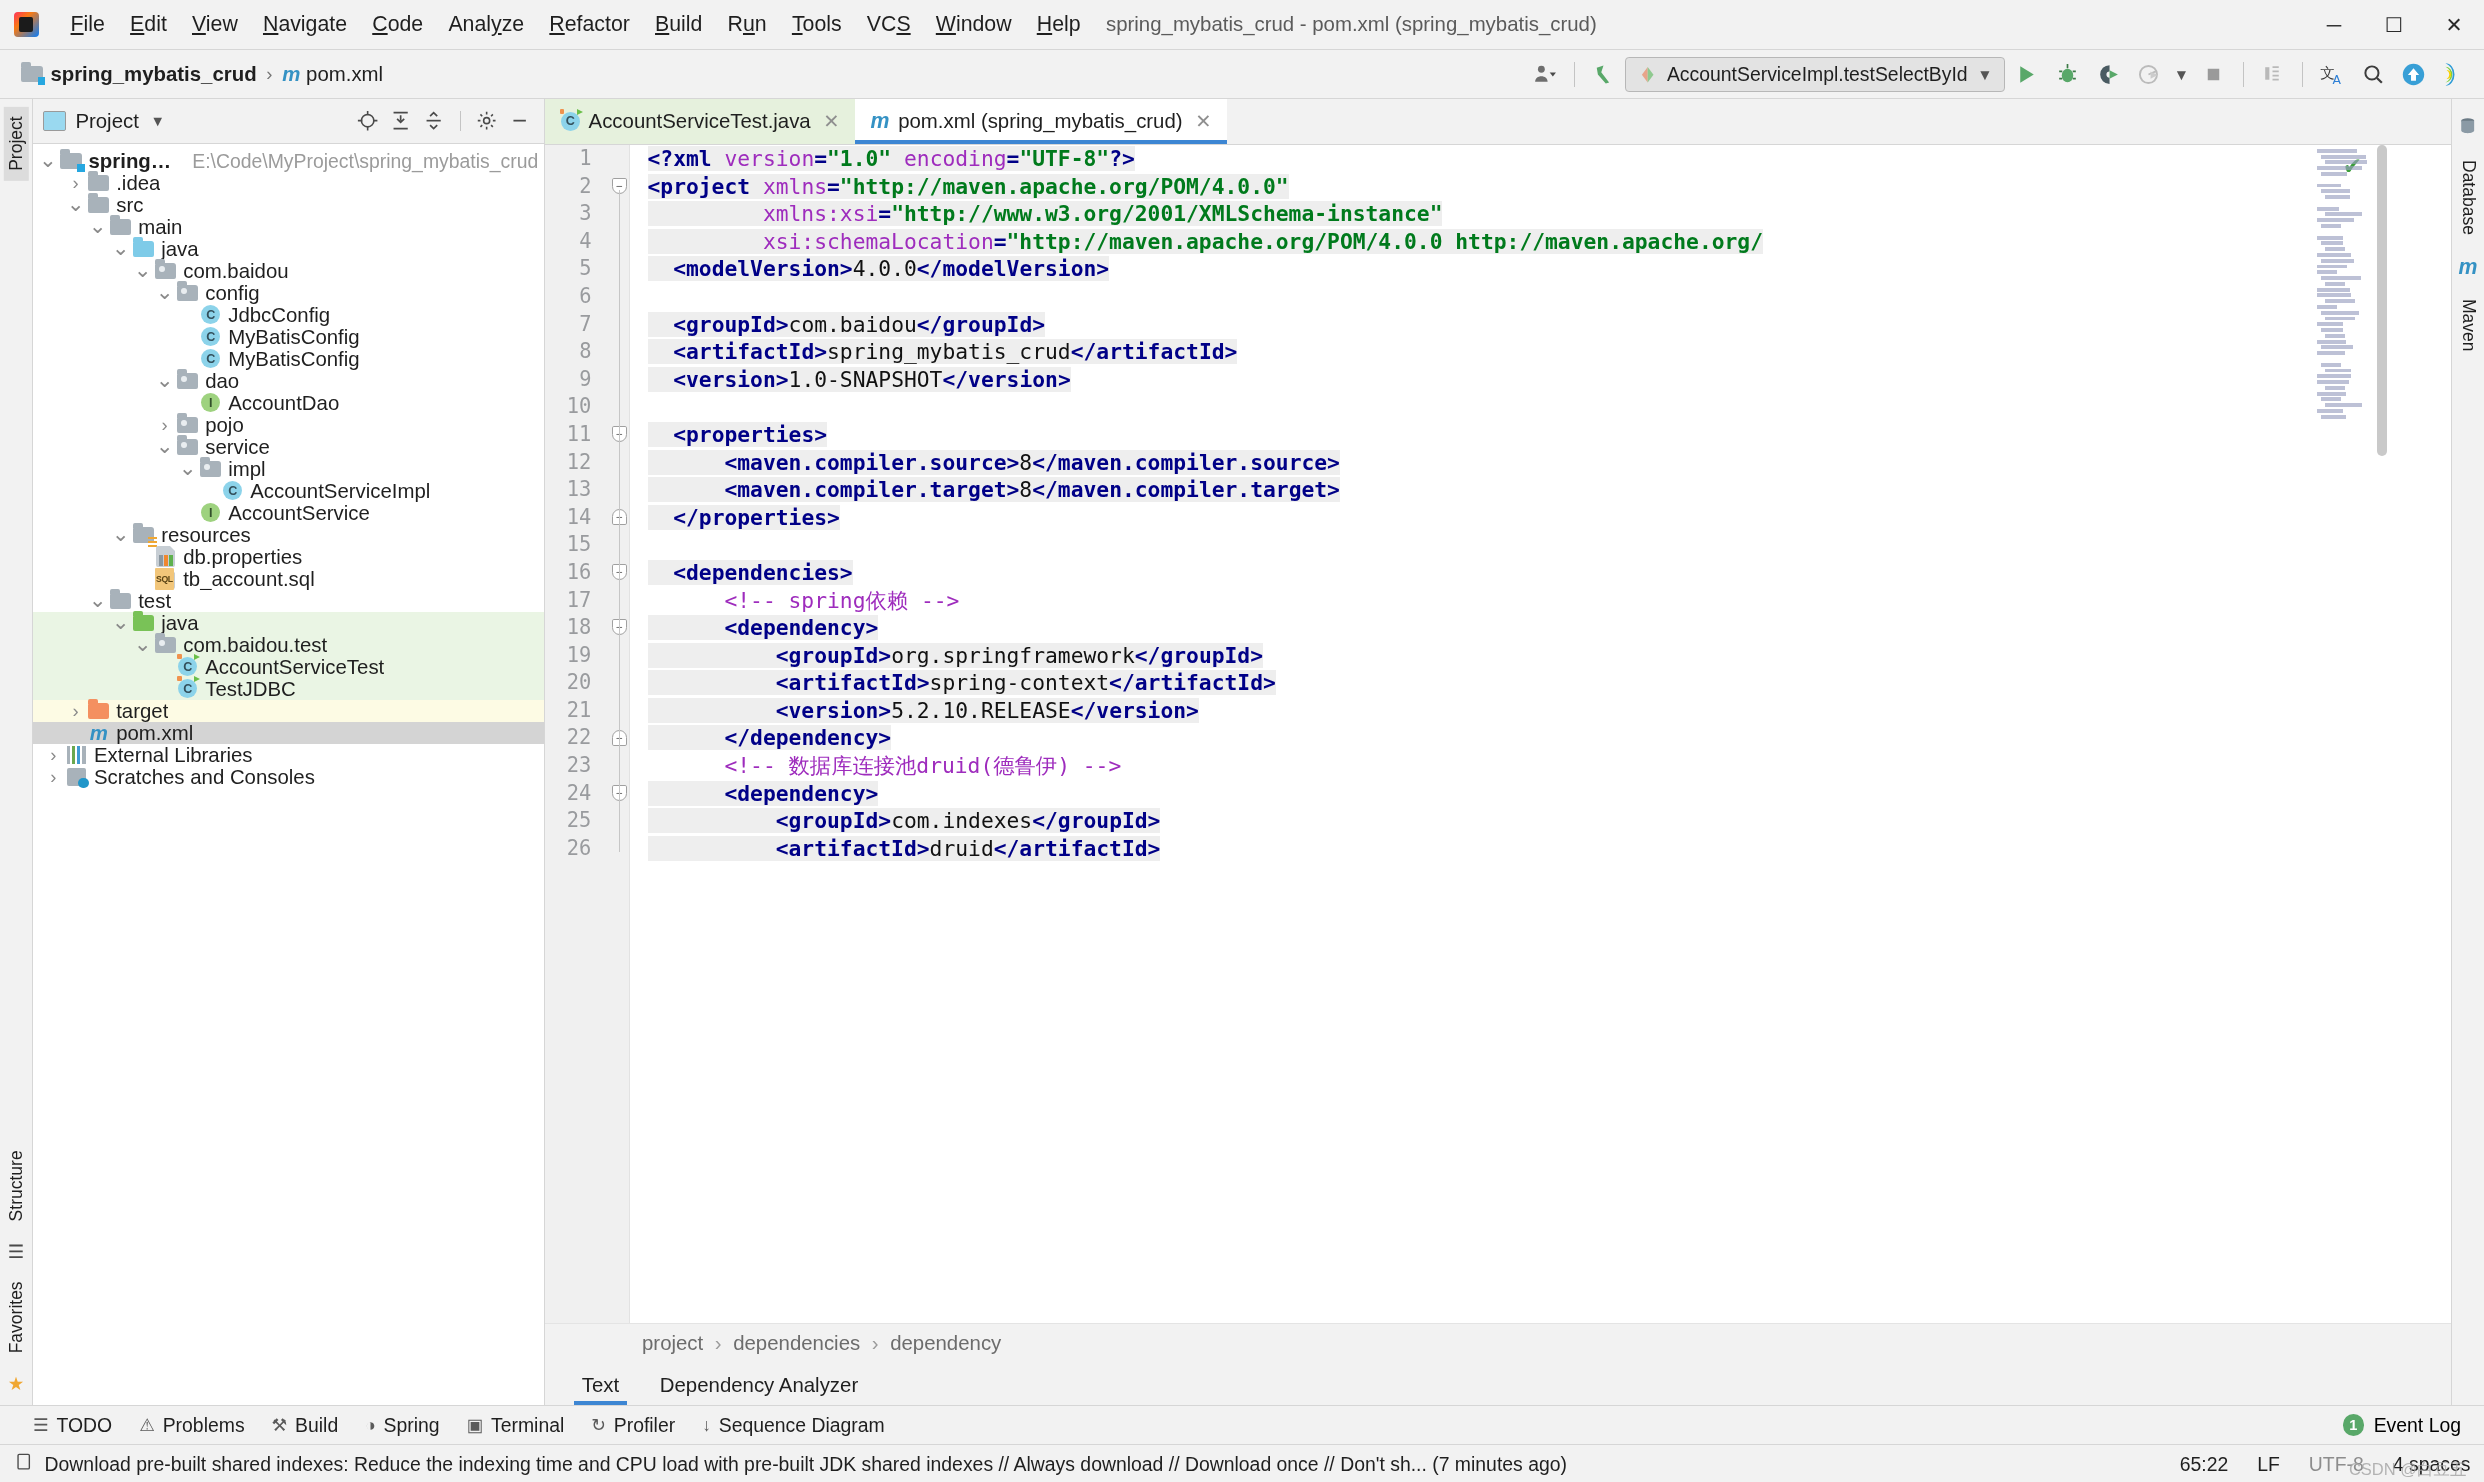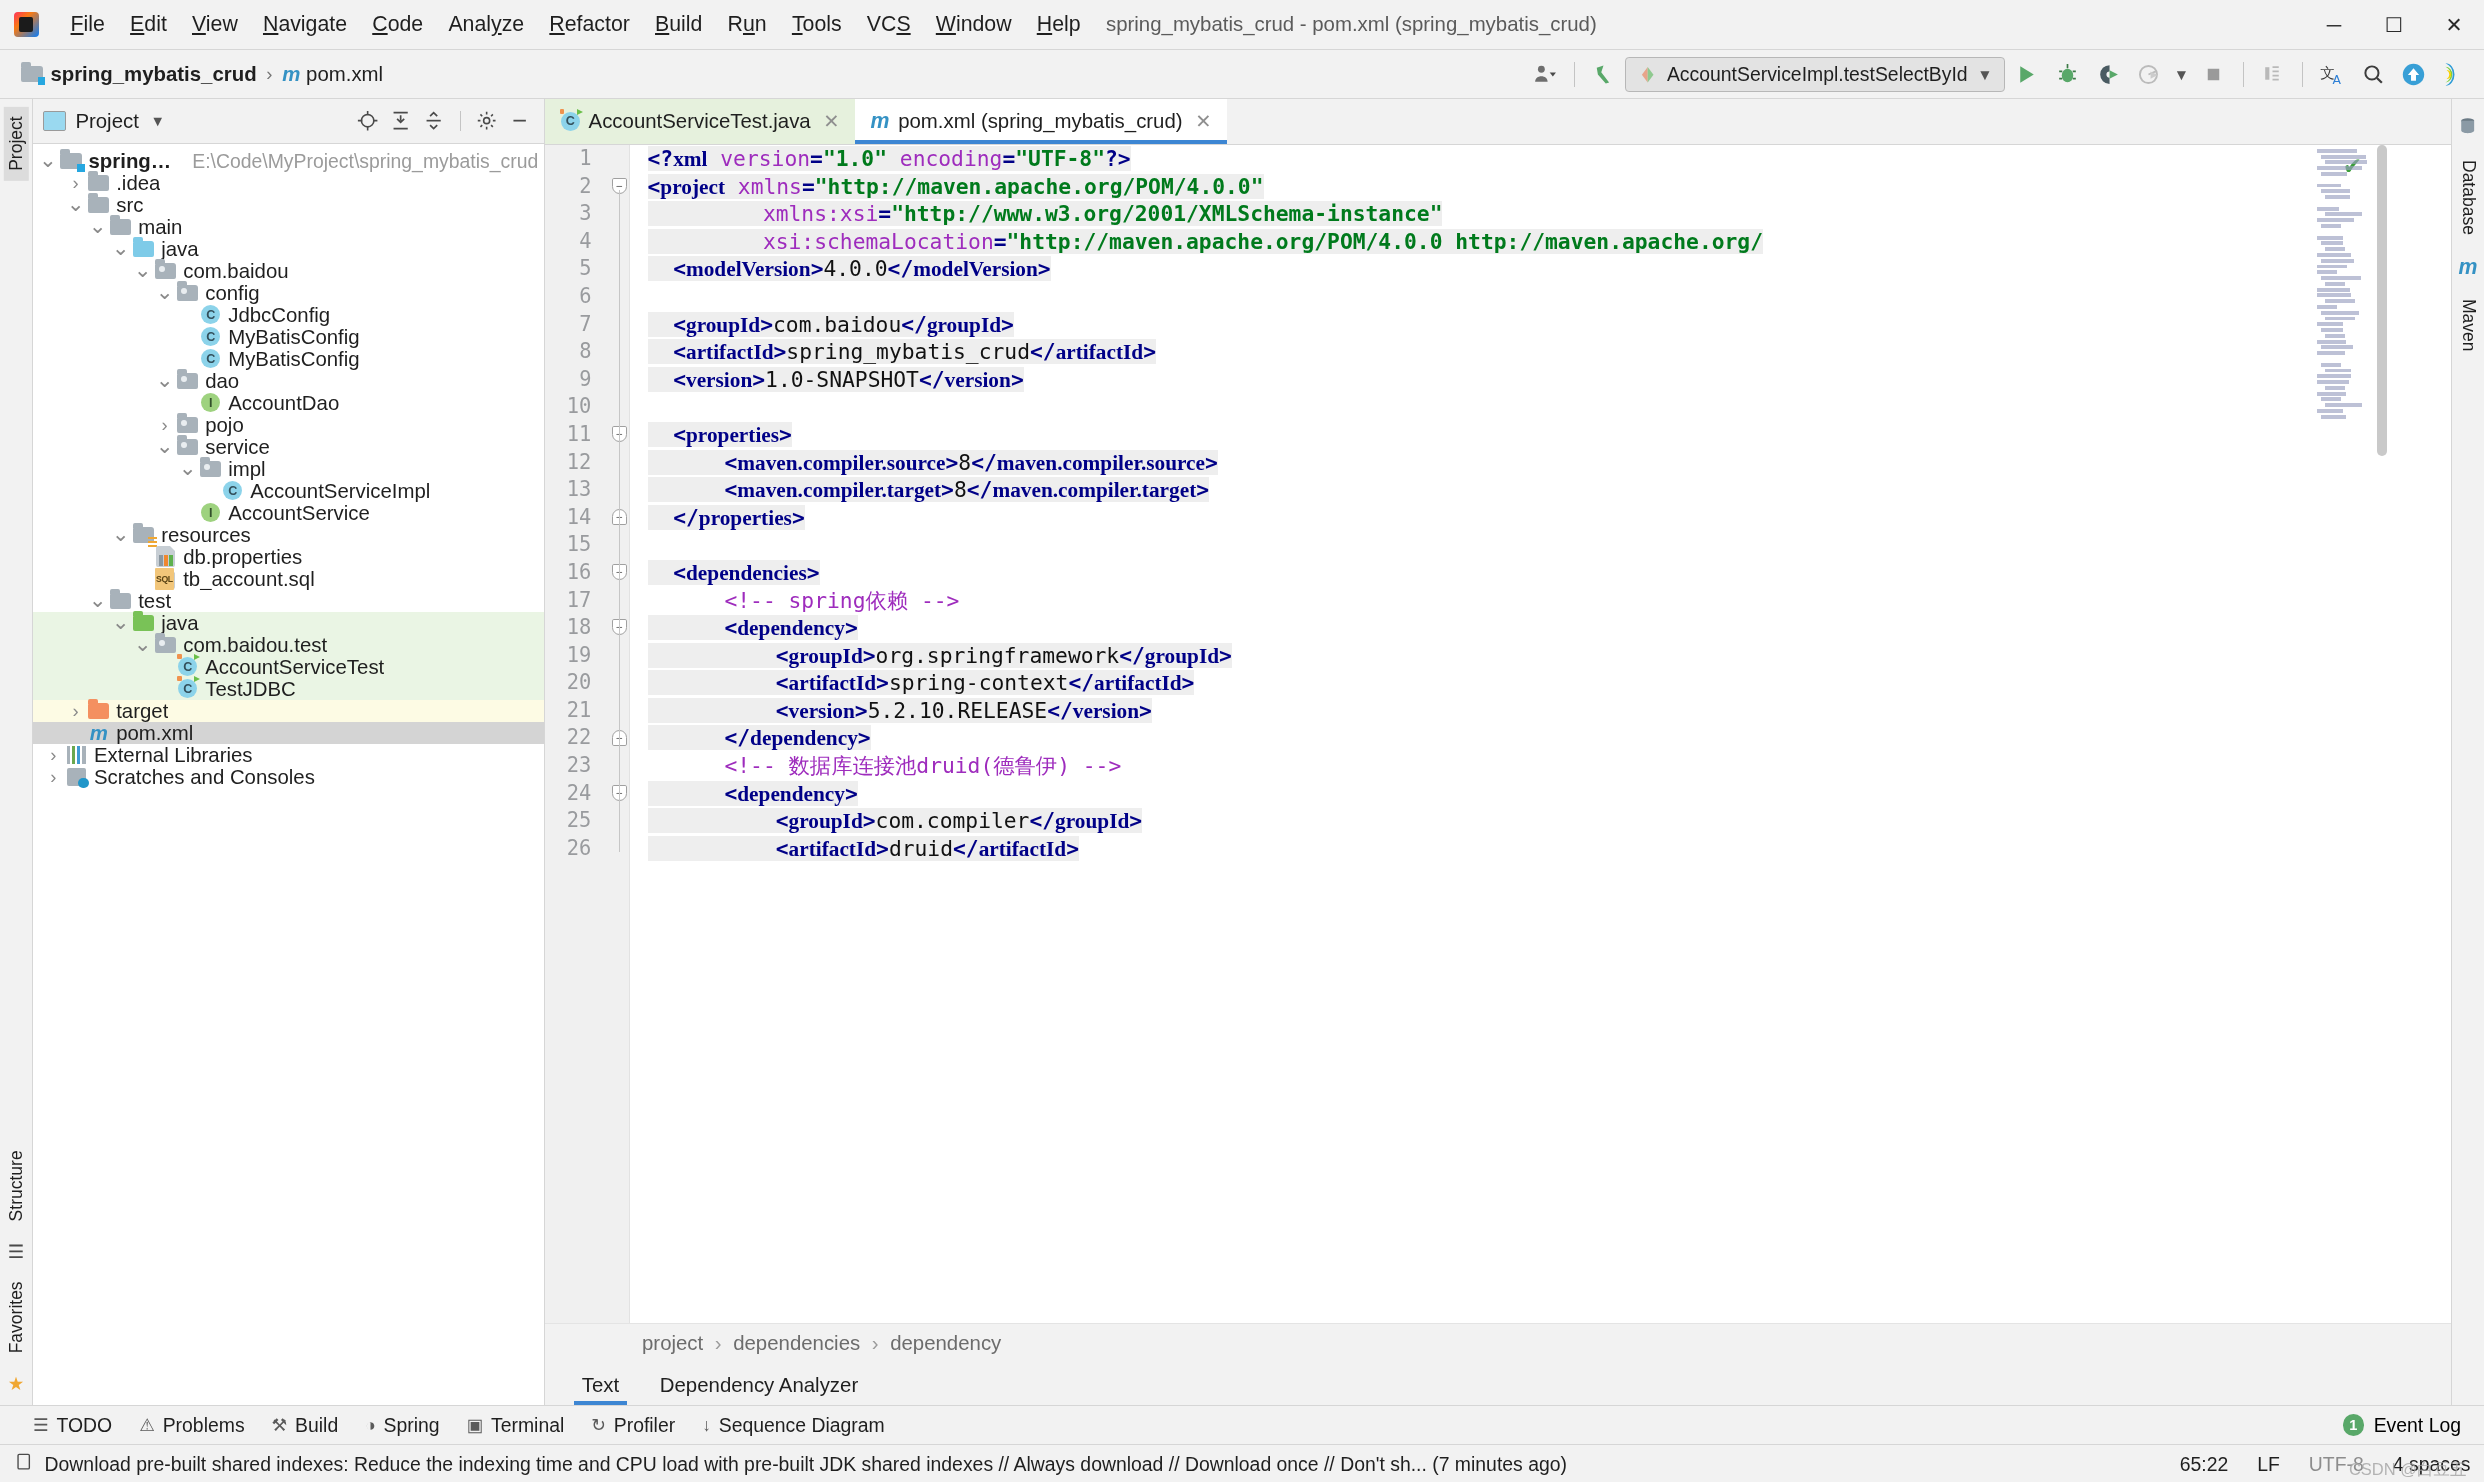--- a/index.html
+++ b/index.html
@@ -142,21 +142,21 @@
   .etab.active { background:#fff; }
   .etab.active::after { content:""; position:absolute; left:0; right:0; bottom:0; height:3.9px; background:#3d86d3; }
   .etab .x { color:#8f8f8f; font-size:19.4px; margin-left:3.9px;}
   .code-wrap { flex:1 1 auto; display:flex; min-height:0; position:relative; overflow:hidden; background:#fff;}
   .gutter { width: 58px; min-width:58px; background:#f0f0f0; text-align:right; padding-right:11.6px; color:#999b9e;}
   .foldcol { width: 27px; min-width:27px; background:#f0f0f0; border-right:1px solid #e2e2e2; position:relative;}
   .codecol { flex:1 1 auto; position:relative; overflow:hidden; }
   .ln { height: 27.6px; line-height: 27.6px; font-size: 20.4px; font-family: "DejaVu Sans Mono", monospace; }
   .cl { height: 27.6px; line-height: 27.6px; font-size: 21.3px; font-family:"DejaVu Sans Mono", monospace;
         white-space: pre; padding-left: 17.5px; color:#000; }
-  .tagn { color:#000087; font-weight:700;font-family:Liberation Serif, serif; }
+  .tagn { color:#000087; font-weight:700; }
   .attr { color:#9e2cbd; }
   .str  { color:#007a1c; font-weight:700; }
   .pnc  { color:#000087; font-weight:700; }
   .cmt  { color:#9e2cbd; }
   .txtv { color:#111; }
   .hlbg { background:#eeeeee; }
   .caretline { position:absolute; left:0; right:0; height:27.6px; background:#fbfbd8; }
   .foldmark { position:absolute; left:8.7px; width:15.5px; height:15.5px; border:1px solid #a0a0a0; background:#fff;
               display:flex;align-items:center;justify-content:center; font-size:11.6px; color:#555; }
   .foldline { position:absolute; left:15.5px; width:1px; background:#c6c6c6; }
@@ -681,21 +681,21 @@
             <div class="cl"></div>
             <div class="cl"><span class="hlbg"><span class="txtv">  </span><span class="pnc">&lt;</span><span class="tagn">dependencies</span><span class="pnc">&gt;</span></span></div>
             <div class="cl"><span class="txtv">      </span><span class="cmt">&lt;!-- spring依赖 --&gt;</span></div>
             <div class="cl"><span class="hlbg"><span class="txtv">      </span><span class="pnc">&lt;</span><span class="tagn">dependency</span><span class="pnc">&gt;</span></span></div>
             <div class="cl"><span class="hlbg"><span class="txtv">          </span><span class="pnc">&lt;</span><span class="tagn">groupId</span><span class="pnc">&gt;</span><span class="txtv">org.springframework</span><span class="pnc">&lt;/</span><span class="tagn">groupId</span><span class="pnc">&gt;</span></span></div>
             <div class="cl"><span class="hlbg"><span class="txtv">          </span><span class="pnc">&lt;</span><span class="tagn">artifactId</span><span class="pnc">&gt;</span><span class="txtv">spring-context</span><span class="pnc">&lt;/</span><span class="tagn">artifactId</span><span class="pnc">&gt;</span></span></div>
             <div class="cl"><span class="hlbg"><span class="txtv">          </span><span class="pnc">&lt;</span><span class="tagn">version</span><span class="pnc">&gt;</span><span class="txtv">5.2.10.RELEASE</span><span class="pnc">&lt;/</span><span class="tagn">version</span><span class="pnc">&gt;</span></span></div>
             <div class="cl"><span class="hlbg"><span class="txtv">      </span><span class="pnc">&lt;/</span><span class="tagn">dependency</span><span class="pnc">&gt;</span></span></div>
             <div class="cl"><span class="txtv">      </span><span class="cmt">&lt;!-- 数据库连接池druid(德鲁伊) --&gt;</span></div>
             <div class="cl"><span class="hlbg"><span class="txtv">      </span><span class="pnc">&lt;</span><span class="tagn">dependency</span><span class="pnc">&gt;</span></span></div>
-            <div class="cl"><span class="hlbg"><span class="txtv">          </span><span class="pnc">&lt;</span><span class="tagn">groupId</span><span class="pnc">&gt;</span><span class="txtv">com.compiler</span><span class="pnc">&lt;/</span><span class="tagn">groupId</span><span class="pnc">&gt;</span></span></div>
+            <div class="cl"><span class="hlbg"><span class="txtv">          </span><span class="pnc">&lt;</span><span class="tagn">groupId</span><span class="pnc">&gt;</span><span class="txtv">com.indexes</span><span class="pnc">&lt;/</span><span class="tagn">groupId</span><span class="pnc">&gt;</span></span></div>
             <div class="cl"><span class="hlbg"><span class="txtv">          </span><span class="pnc">&lt;</span><span class="tagn">artifactId</span><span class="pnc">&gt;</span><span class="txtv">druid</span><span class="pnc">&lt;/</span><span class="tagn">artifactId</span><span class="pnc">&gt;</span></span></div>
             <div class="caretline" style="top: 551px; z-index: -1;"></div>
           </div>
         <div class="inspect-ok">✔</div>
         <div class="scrollbar-v"></div>
         <div class="minimap" id="minimap">
             <div class="mm-line" style="width: 60%; margin-left: 0%;"></div>
             <div class="mm-line" style="width: 68%; margin-left: 6%;"></div>
             <div class="mm-line" style="width: 64%; margin-left: 12%;"></div>
             <div class="mm-line" style="width: 68%; margin-left: 0%;"></div>

